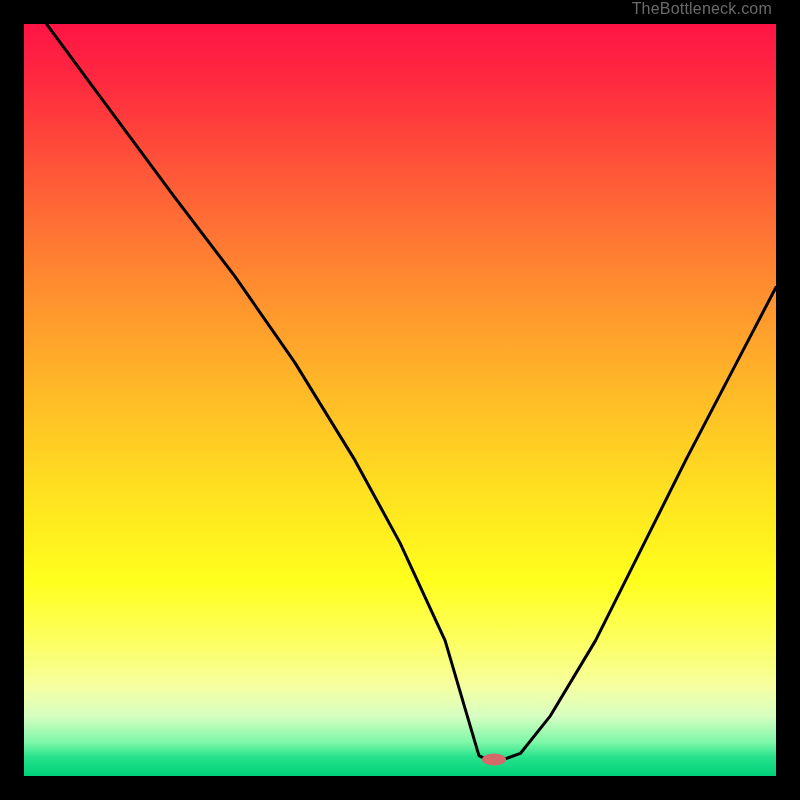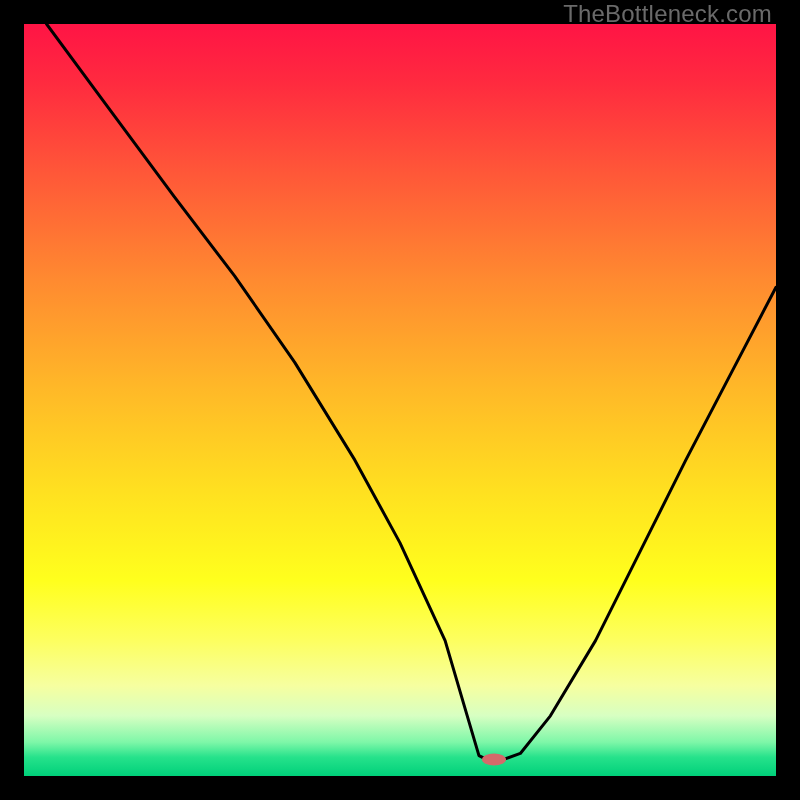--- a/index.html
+++ b/index.html
@@ -38,21 +38,21 @@
   }
   .svg-layer {
     position: absolute;
     inset: 0;
   }
   .watermark {
     position: absolute;
     top: 0;
     right: 28px;
     font-family: Arial, Helvetica, sans-serif;
-    font-size: 24px;
+    font-size: 16px;
     color: #6a6a6a;
     letter-spacing: 0.2px;
     user-select: none;
   }
 </style>
 </head>
 <body>
 
 <div class="frame">
 

